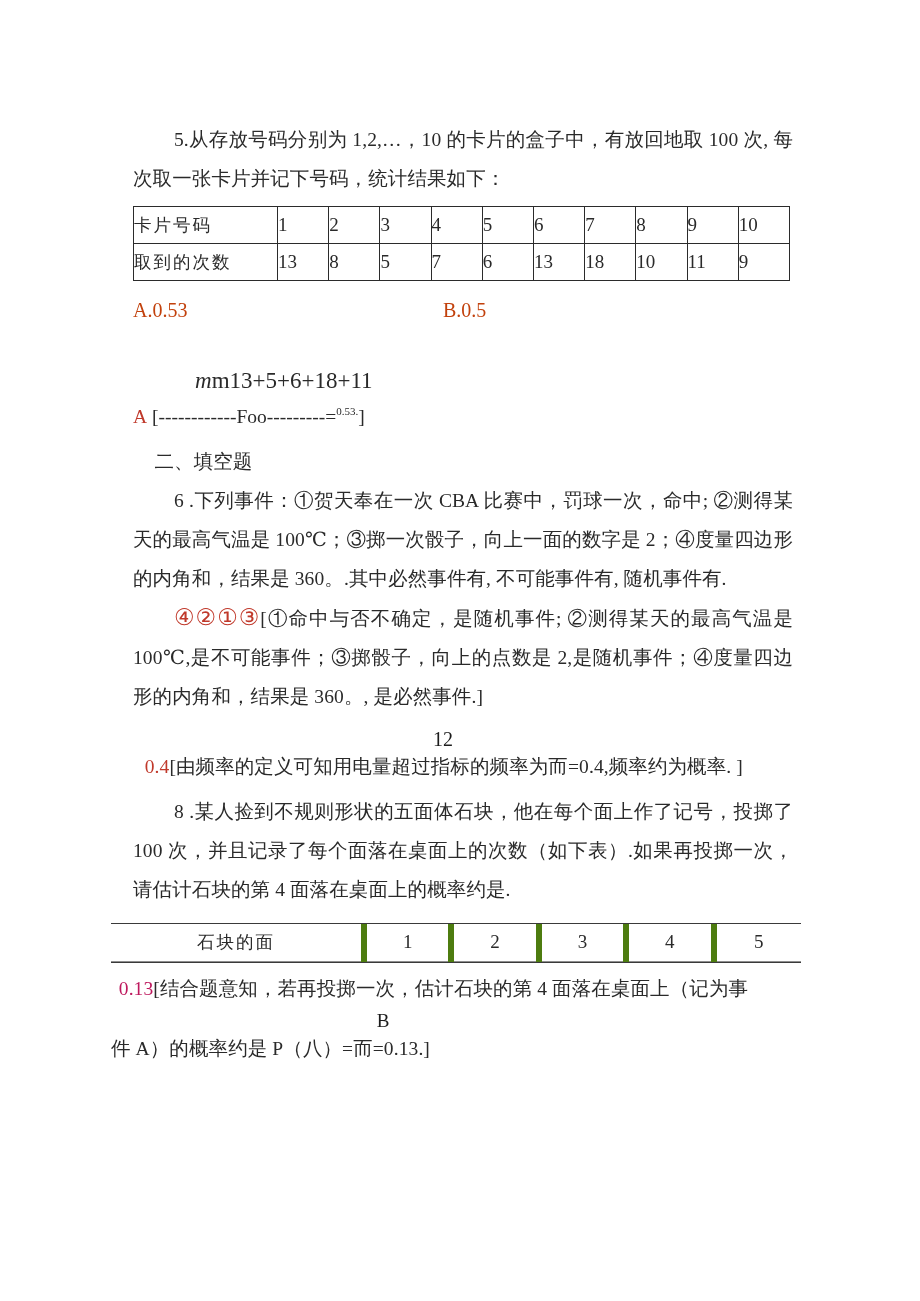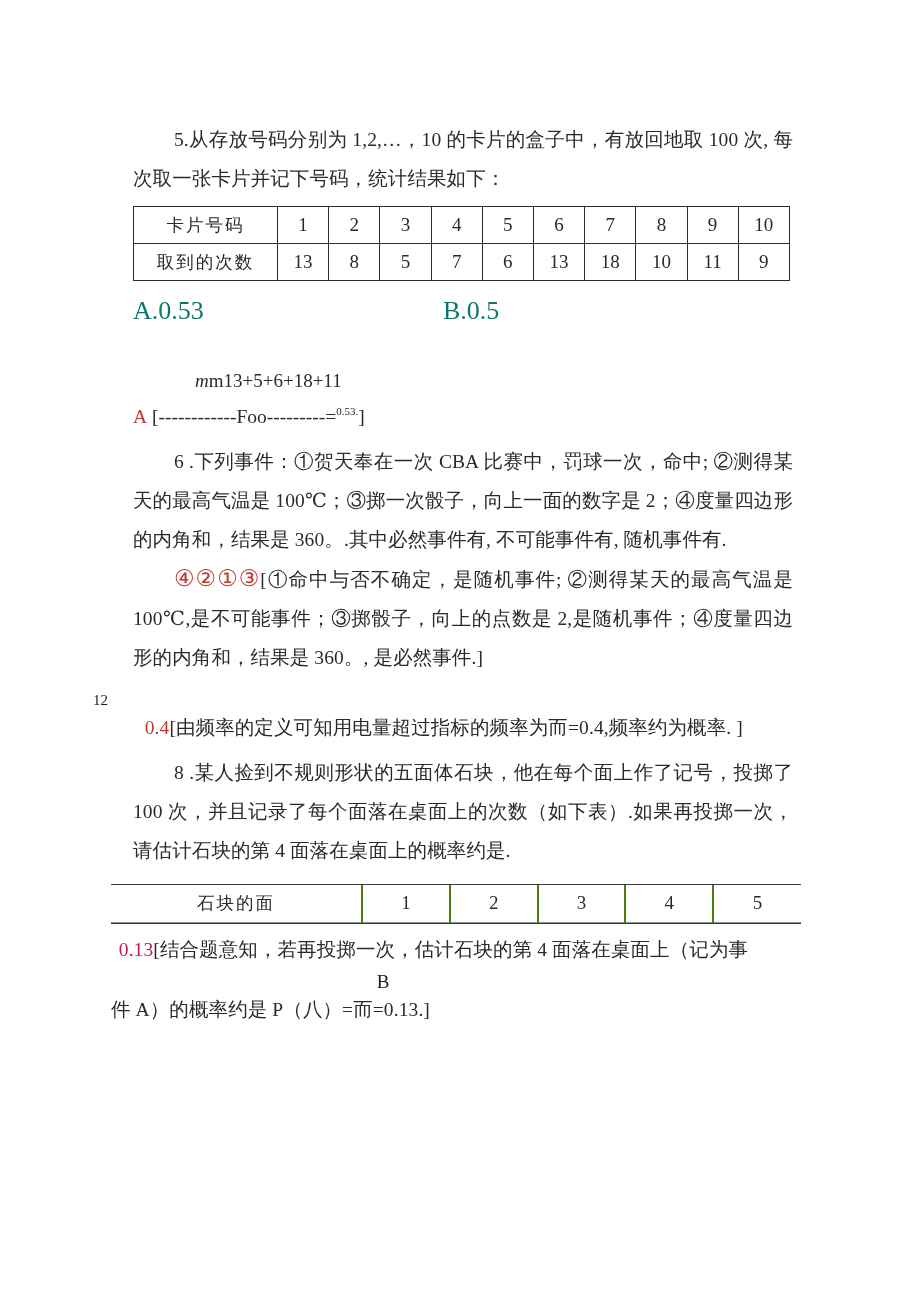--- a/index.html
+++ b/index.html
@@ -45,21 +45,21 @@
   
   .tbl1 {
     border-collapse: collapse;
     table-layout: fixed;
     width: 657px;
     margin: 8px 0 0 0;
     font-size: 19px;
   }
   .tbl1 td {
     border: 1px solid #2b2b2b;
-    text-align: center;
+    text-align: left;
     vertical-align: middle;
     height: 36px;
     padding: 0;
     color: #2a2a2a;
   }
   .tbl1 td.head {
     width: 143px;
     font-size: 17.5px;
     letter-spacing: 2px;
   }
@@ -76,21 +76,21 @@
     table-layout: fixed;
     width: 690px;
     font-size: 19px;
   }
   .tbl2 td {
     text-align: center;
     vertical-align: middle;
     height: 37px;
     padding: 0;
     border-left: 1px solid #6a6a6a;
-    border-right: 2px solid #4d7c0f;
+    border-right: 6px solid #4d7c0f;
     color: #2a2a2a;
   }
   .tbl2 tr.r1 td { border-bottom: 1.2px solid #8e8e8e; }
   .tbl2 td.head {
     width: 250px;
     font-size: 17.5px;
     letter-spacing: 2px;
     border-left: none;
   }
   .tbl2 td.last { border-right: none; }
@@ -111,46 +111,46 @@
   .frac-line {
     position: relative;
     font-size: 19.5px;
     line-height: 30px;
     margin: 0;
     color: #2a2a2a;
   }
   .frac-num {
     display: block;
     margin-left: 62px;
-    font-size: 19px;
+    font-size: 23px;
     white-space: nowrap;
   }
   .ital { font-style: italic; }
   .frac-body { display: block; white-space: nowrap; }
   .sup { font-size: 11px; vertical-align: super; }
 
   .center-sm {
     display: block;
-    text-align: left;
-    font-size: 15px;
+    text-align: center;
+    font-size: 20px;
     line-height: 26px;
     margin: 0 0 0 -40px;
   }
   .center-sm2 {
     display: block;
     text-align: center;
     font-size: 19px;
     line-height: 26px;
     margin: 0 0 0 -160px;
   }
   .opt-row {
     display: flex;
-    font-size: 26px;
+    font-size: 20px;
     line-height: 39px;
-    color: #0f766e;
+    color: #c2410c;
   }
   .opt-a { width: 310px; }
   .opt-pad { padding-left: 34px; }
 </style>
 </head>
 <body>
 
 <div class="page">
   <div class="content">
 
@@ -200,20 +200,21 @@
 
     <div class="gap-md"></div>
 
     <div class="frac-line">
       <span class="frac-num"><span class="ital">m</span><span>m13+5+6+18+11</span></span>
       <span class="frac-body"><span class="ans-red">A</span>&nbsp;<span>[------------Foo---------=</span><span class="sup">0.53.</span><span>]</span></span>
     </div>
 
     <div class="gap-sm"></div>
 
+    <p class="para" style="text-indent:1.1em">二、填空题</p>
 
     <p class="para indent">6 .下列事件：①贺天奉在一次 CBA 比赛中，罚球一次，命中; ②测得某天的最高气温是 100℃；③掷一次骰子，向上一面的数字是 2；④度量四边形的内角和，结果是 360。.其中必然事件有, 不可能事件有, 随机事件有.</p>
 
     <p class="para indent"><span class="ans-red circled">④②①③</span><span>[①命中与否不确定，是随机事件; ②测得某天的最高气温是 100℃,是不可能事件；③掷骰子，向上的点数是 2,是随机事件；④度量四边形的内角和，结果是 360。, 是必然事件.]</span></p>
 
 
     <div class="gap-sm"></div>
 
     <div>
       <span class="center-sm">12</span>

